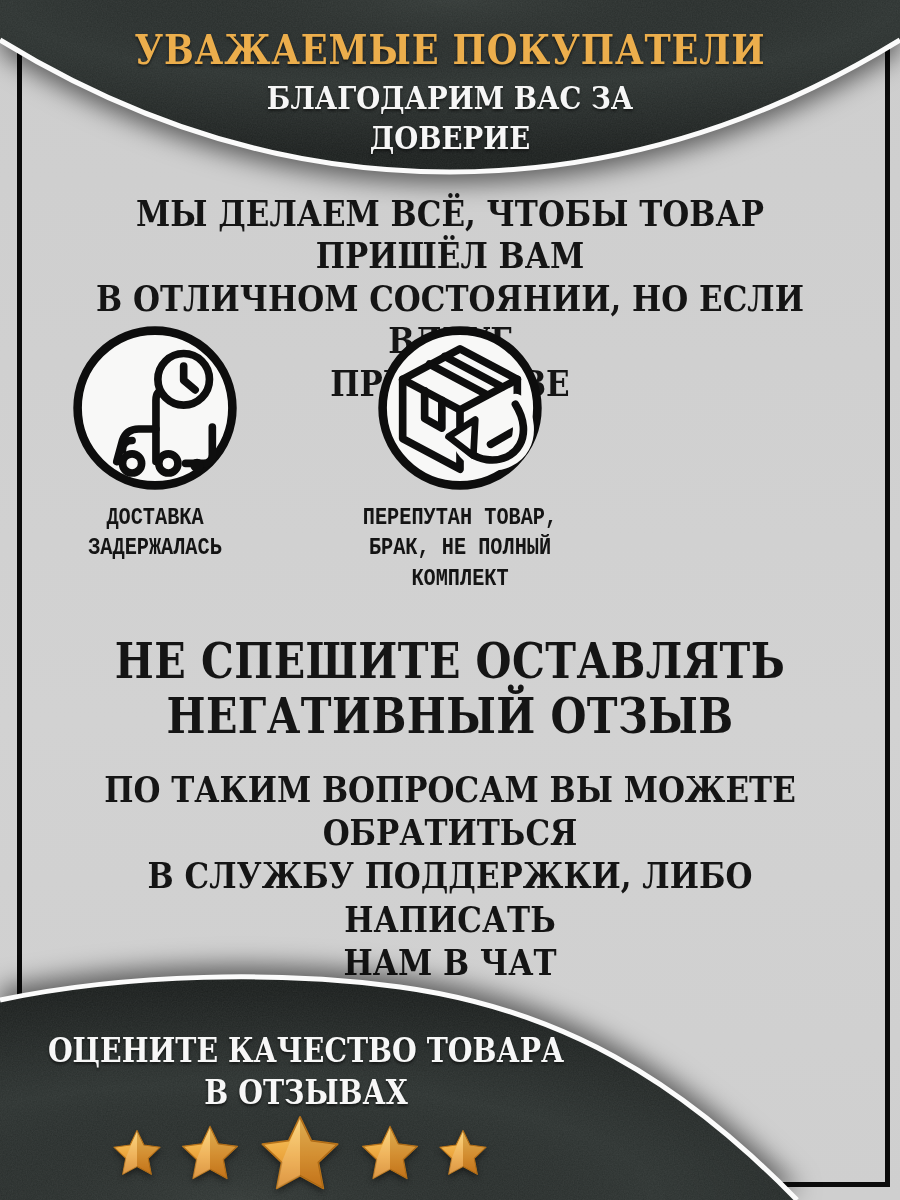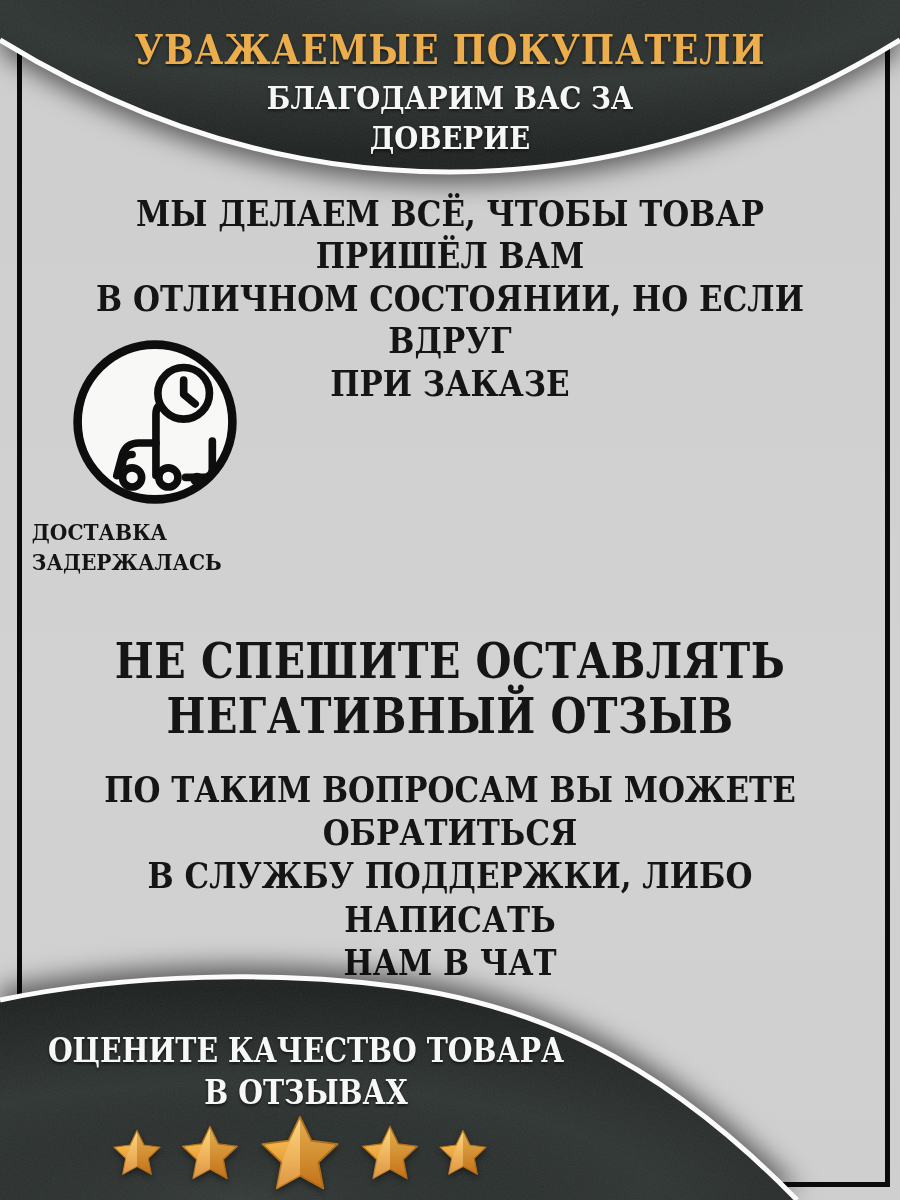--- a/index.html
+++ b/index.html
@@ -13,21 +13,21 @@
     border:5px solid #0b0b0b;z-index:1;
   }
   .txt{
     position:absolute;left:0;width:900px;text-align:center;
     font-weight:700;color:#151515;white-space:pre-line;z-index:3;
   }
   .cond{transform:scaleX(.86);transform-origin:center;}
   .intro{top:192px;font-size:36px;line-height:1.18;}
   .heading{top:634px;font-size:48px;line-height:1.14;letter-spacing:.5px;}
   .support{top:768px;font-size:36px;line-height:1.2;}
-  .col{position:absolute;top:336px;width:280px;text-align:left;z-index:3;}
+  .col{position:absolute;top:322px;width:280px;text-align:center;z-index:3;font-family:Liberation Mono, monospace;}
   .col .icon{width:172px;height:172px;display:block;margin:0 auto;}
   .issue-label{
     margin-top:9px;font-weight:700;font-size:23px;line-height:1.32;
     color:#141414;white-space:pre-line;transform:scaleX(.88);transform-origin:center;
   }
   .top-dark{position:absolute;left:0;top:0;width:900px;height:200px;z-index:4;
     filter:drop-shadow(0 9px 12px rgba(0,0,0,.55));}
   .bottom-dark{position:absolute;left:0;top:965px;width:900px;height:235px;z-index:4;
     filter:drop-shadow(0 -9px 12px rgba(0,0,0,.55));}
   .hdr-title{top:26px;font-size:41px;color:#ecae4c;letter-spacing:1px;z-index:5;
@@ -64,20 +64,39 @@
         <path d="M150,110 V139 Q150,148 141,148 H122"></path>
         <circle cx="134" cy="150" r="7" fill="#0e0e0e" stroke="none"></circle>
         <circle cx="120" cy="60" r="27" fill="#f8f8f7"></circle>
         <path d="M120,46 V61 L132,71"></path>
       </g>
     </svg>
     <div class="issue-label">ДОСТАВКА
 ЗАДЕРЖАЛАСЬ</div>
   </div>
 
+  <div class="col" style="left:320px">
+    <svg class="icon" viewBox="0 0 180 180">
+      <circle cx="90" cy="90" r="81" fill="#f8f8f7" stroke="#0d0d0d" stroke-width="9"></circle>
+      <g fill="none" stroke="#0e0e0e" stroke-width="8" stroke-linecap="round" stroke-linejoin="round">
+        <path d="M90,28 L150,60 L90,92 L30,60 Z"></path>
+        <path d="M30,60 V122 L90,154 V92"></path>
+        <path d="M150,60 V112 L122,128"></path>
+        <path d="M58,44 L118,76"></path>
+        <path d="M74,36 L134,68"></path>
+        <path d="M53,72 V101 L71,111 V82"></path>
+      </g>
+      <path d="M148,86 C168,118 150,148 118,144 C104,142 96,134 93,124" fill="none" stroke="#f8f8f7" stroke-width="22" stroke-linecap="round"></path>
+      <path d="M148,86 C168,118 150,148 118,144 C104,142 96,134 93,124" fill="none" stroke="#0e0e0e" stroke-width="8" stroke-linecap="round"></path>
+      <polygon points="78,120 106,102 104,140" fill="#f8f8f7" stroke="#0e0e0e" stroke-width="7" stroke-linejoin="round"></polygon>
+    </svg>
+    <div class="issue-label">ПЕРЕПУТАН ТОВАР,
+БРАК, НЕ ПОЛНЫЙ
+КОМПЛЕКТ</div>
+  </div>
 
 
   <div class="txt cond heading">НЕ СПЕШИТЕ ОСТАВЛЯТЬ
 НЕГАТИВНЫЙ ОТЗЫВ</div>
   <div class="txt cond support">ПО ТАКИМ ВОПРОСАМ ВЫ МОЖЕТЕ ОБРАТИТЬСЯ
 В СЛУЖБУ ПОДДЕРЖКИ, ЛИБО НАПИСАТЬ
 НАМ В ЧАТ</div>
 
   <svg class="top-dark" viewBox="0 0 900 200">
     <defs>

